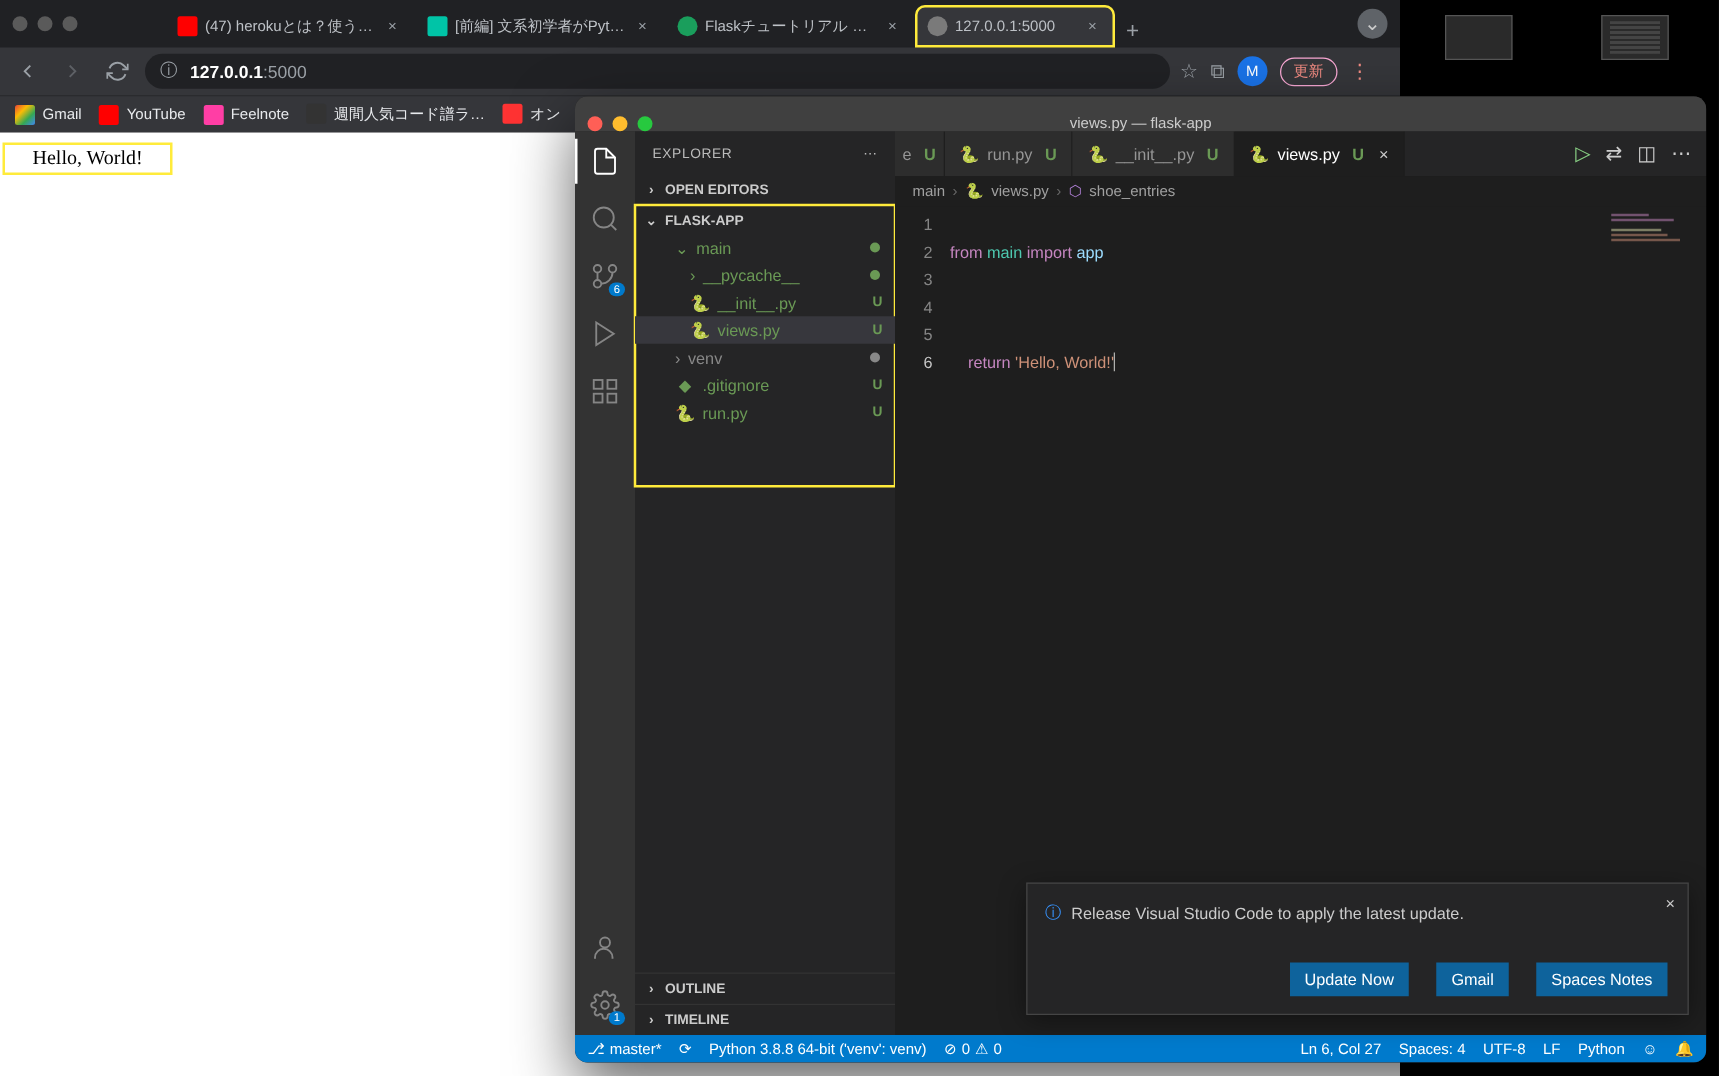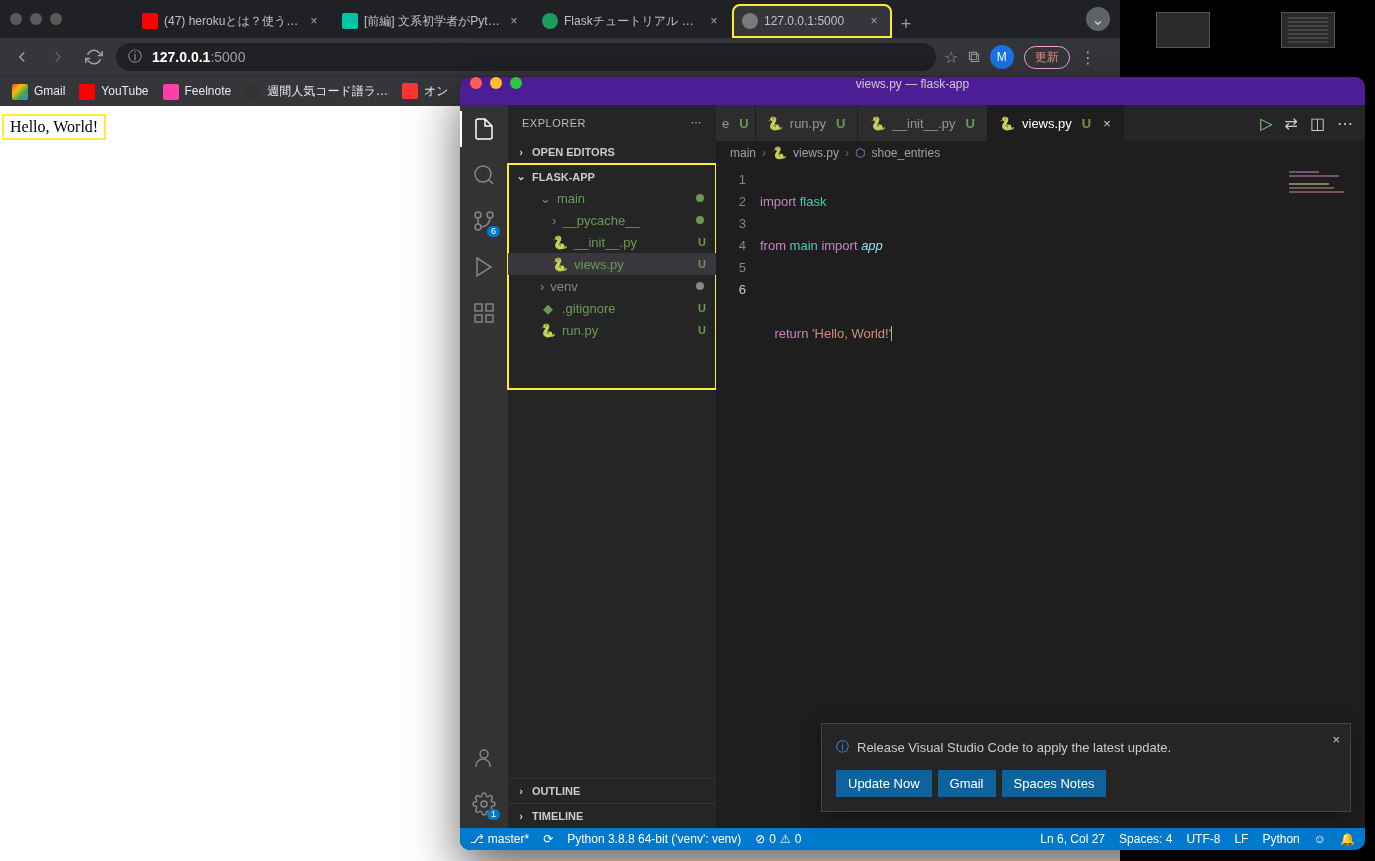--- a/index.html
+++ b/index.html
@@ -30,25 +30,25 @@
 .star { color: #9aa0a6; }
 .avatar { width: 24px; height: 24px; border-radius: 50%; background: #1a73e8; color: #fff; font-size: 12px; display: flex; align-items: center; justify-content: center; }
 .update-pill { border: 1px solid #f9a8d4; color: #f28b82; border-radius: 12px; padding: 2px 10px; font-size: 12px; }
 .kebab { color: #f28b82; }
 
 .bookmarks { height: 30px; background: #35363a; display: flex; align-items: center; gap: 14px; padding: 0 12px; font-size: 12px; color: #e8eaed; border-top: 1px solid #2a2b2e; }
 .bm { display: flex; gap: 6px; cursor: pointer; }
 .bm-icon { width: 16px; height: 16px; border-radius: 2px; }
 
 .page { position: absolute; left: 0; top: 106px; right: 0; bottom: 0; background: #fff; }
-.page-text { position: absolute; left: 4px; top: 10px; font-size: 16px; color: #000; font-family: "Times New Roman", serif; padding: 2px 6px; outline: 2px solid #ffeb3b; }
+.page-text { position: absolute; left: 4px; top: 10px; font-size: 16px; color: #000; font-family: "Times New Roman", serif; padding: 2px 22px; outline: 2px solid #ffeb3b; }
 
 
 .vscode { position: absolute; left: 460px; top: 77px; width: 905px; height: 773px; background: #1e1e1e; border-radius: 10px; box-shadow: 0 20px 50px rgba(0,0,0,.6); display: flex; flex-direction: column; overflow: hidden; }
-.vsc-titlebar { height: 28px; background: #4c1d95; display: flex; align-items: flex-start; padding: 0 10px; position: relative; }
+.vsc-titlebar { height: 28px; background: #404040; display: flex; align-items: flex-end; padding: 0 10px; position: relative; }
 .vsc-titlebar .traffic-lights .tl.r { background: #ff5f56; }
 .vsc-titlebar .traffic-lights .tl.y { background: #ffbd2e; }
 .vsc-titlebar .traffic-lights .tl.g { background: #27c93f; }
 .vsc-title { position: absolute; left: 50%; transform: translateX(-50%); color: #ccc; font-size: 12px; }
 
 .vsc-body { flex: 1; display: flex; min-height: 0; }
 .activity-bar { width: 48px; background: #333; display: flex; flex-direction: column; align-items: center; padding-top: 10px; gap: 18px; }
 .act-icon { width: 28px; height: 28px; color: #858585; display: flex; align-items: center; justify-content: center; position: relative; cursor: pointer; }
 .act-icon.active { color: #fff; }
 .act-icon.active::before { content: ""; position: absolute; left: -10px; top: -4px; bottom: -4px; width: 2px; background: #fff; }
@@ -79,33 +79,33 @@
 .etab .close { color: #ccc; margin-left: 6px; }
 .tab-actions { margin-left: auto; display: flex; align-items: center; gap: 12px; padding: 0 12px; color: #ccc; }
 
 .breadcrumb { height: 24px; display: flex; align-items: center; gap: 6px; padding: 0 14px; color: #a0a0a0; font-size: 12px; background: #1e1e1e; }
 .bc-sep { color: #666; }
 
 .code-area { flex: 1; display: flex; font-family: Menlo, Consolas, monospace; font-size: 13px; line-height: 22px; position: relative; }
 .gutter { width: 44px; text-align: right; color: #858585; padding-right: 14px; padding-top: 4px; }
 .code { flex: 1; padding-top: 4px; color: #d4d4d4; white-space: pre; }
 .kw { color: #c586c0; }
-.id { color: #9cdcfe; font-style: italic; }
+.id { color: #9cdcfe; }
 .fn { color: #dcdcaa; }
 .str { color: #ce9178; }
 .cls { color: #4ec9b0; }
 .cursor { border-right: 1px solid #aeafad; }
 
 .minimap { position: absolute; right: 0; top: 0; width: 80px; height: 100%; opacity: .5; }
 .minimap .mm { position: absolute; left: 4px; height: 2px; background: #555; }
 
 .toast { position: absolute; right: 14px; bottom: 38px; width: 530px; background: #252526; border: 1px solid #454545; color: #ccc; font-size: 13px; padding: 14px 16px 14px 14px; box-shadow: 0 4px 20px rgba(0,0,0,.4); }
 .toast-msg { display: flex; align-items: center; gap: 8px; }
 .toast-close { position: absolute; top: 8px; right: 10px; color: #ccc; cursor: pointer; }
-.toast-btns { display: flex; gap: 6px; justify-content: flex-start; margin-top: 14px; }
+.toast-btns { display: flex; gap: 22px; justify-content: flex-end; margin-top: 31px; }
 .toast-btn { background: #0e639c; color: #fff; padding: 6px 12px; font-size: 13px; border: none; cursor: pointer; }
 
 .statusbar { height: 22px; background: #007acc; color: #fff; font-size: 12px; display: flex; align-items: center; padding: 0 10px; gap: 14px; }
 .statusbar .right { margin-left: auto; display: flex; gap: 14px; align-items: center; }
 .sb-item { display: flex; align-items: center; gap: 4px; cursor: pointer; }
 
 
 .desk-thumb { position: absolute; background: #2a2a2a; border: 1px solid #555; }
 .dt1 { left: 1156px; top: 12px; width: 54px; height: 36px; }
 .dt2 { left: 1281px; top: 12px; width: 54px; height: 36px; }
@@ -389,21 +389,20 @@
       <div class="code-area">
         <div class="gutter">
           <div>1</div>
             <div>2</div>
             <div>3</div>
             <div>4</div>
             <div>5</div>
             <div style="color:#c6c6c6">6</div>
         </div>
         <div class="code">
-<div><span class="kw">import</span><span class="cls"> flask</span></div>
 <div><span class="kw">from</span><span class="cls"> main </span><span class="kw">import</span><span class="id"> app</span></div>
 <div> </div>
 <div><span>    </span><span class="kw">return</span><span> </span><span class="str">'Hello, World!'</span><span class="cursor"></span></div>
         </div>
         <div class="minimap">
           <div class="mm" style="top:6px;width:30px;background:#c586c0"></div>
           <div class="mm" style="top:10px;width:50px;background:#c586c0"></div>
           <div class="mm" style="top:18px;width:40px;background:#dcdcaa"></div>
           <div class="mm" style="top:22px;width:45px;background:#ce9178"></div>
           <div class="mm" style="top:26px;width:55px;background:#ce9178"></div>

